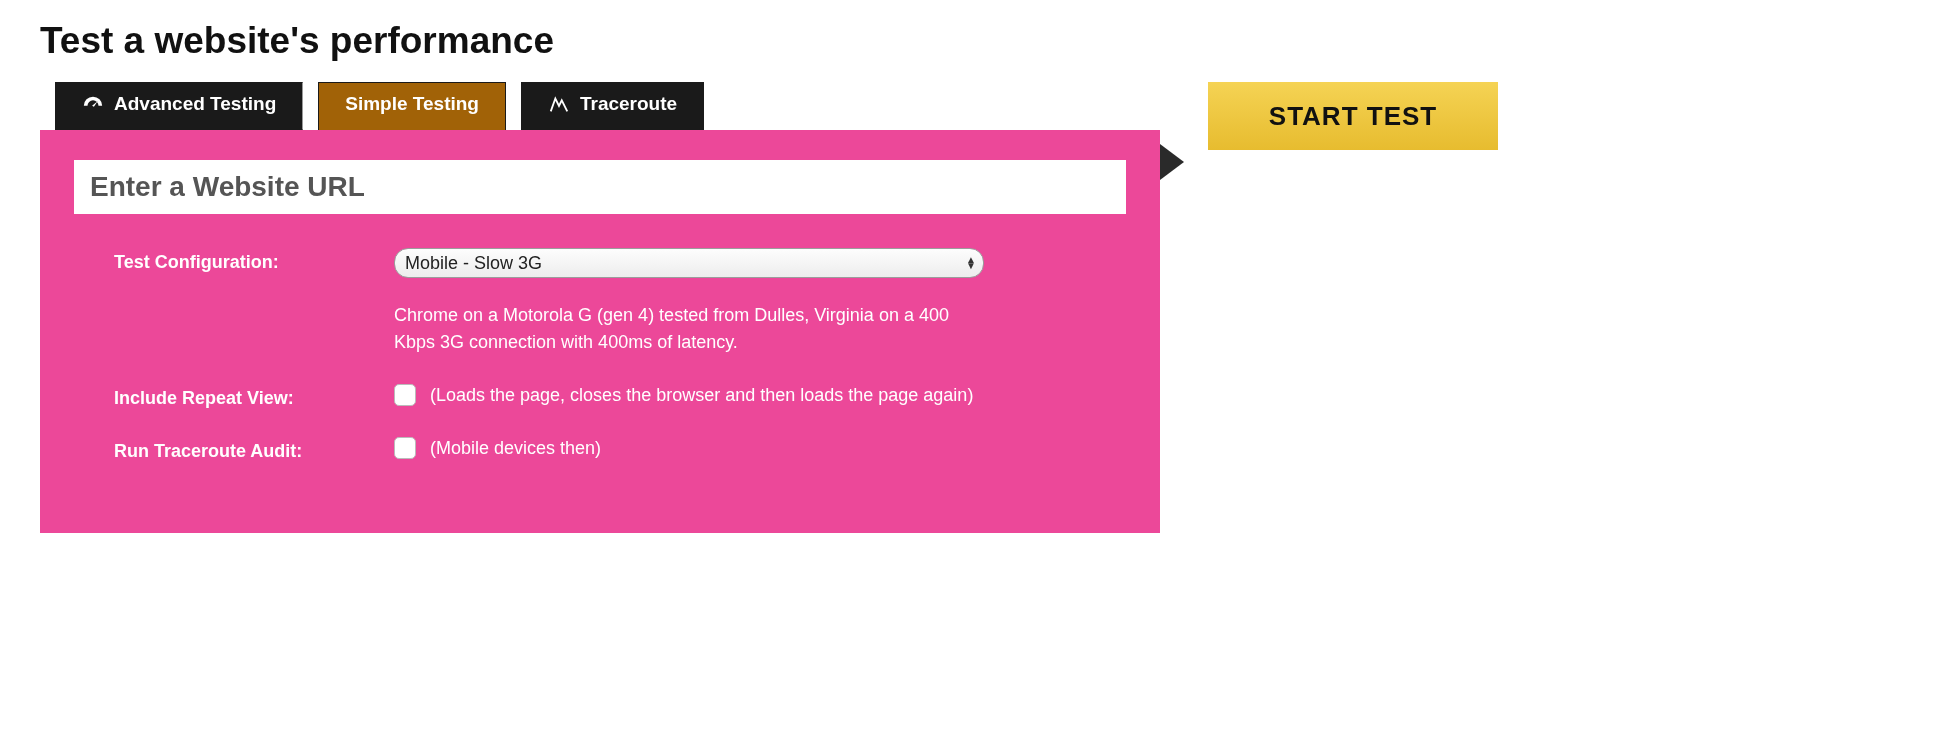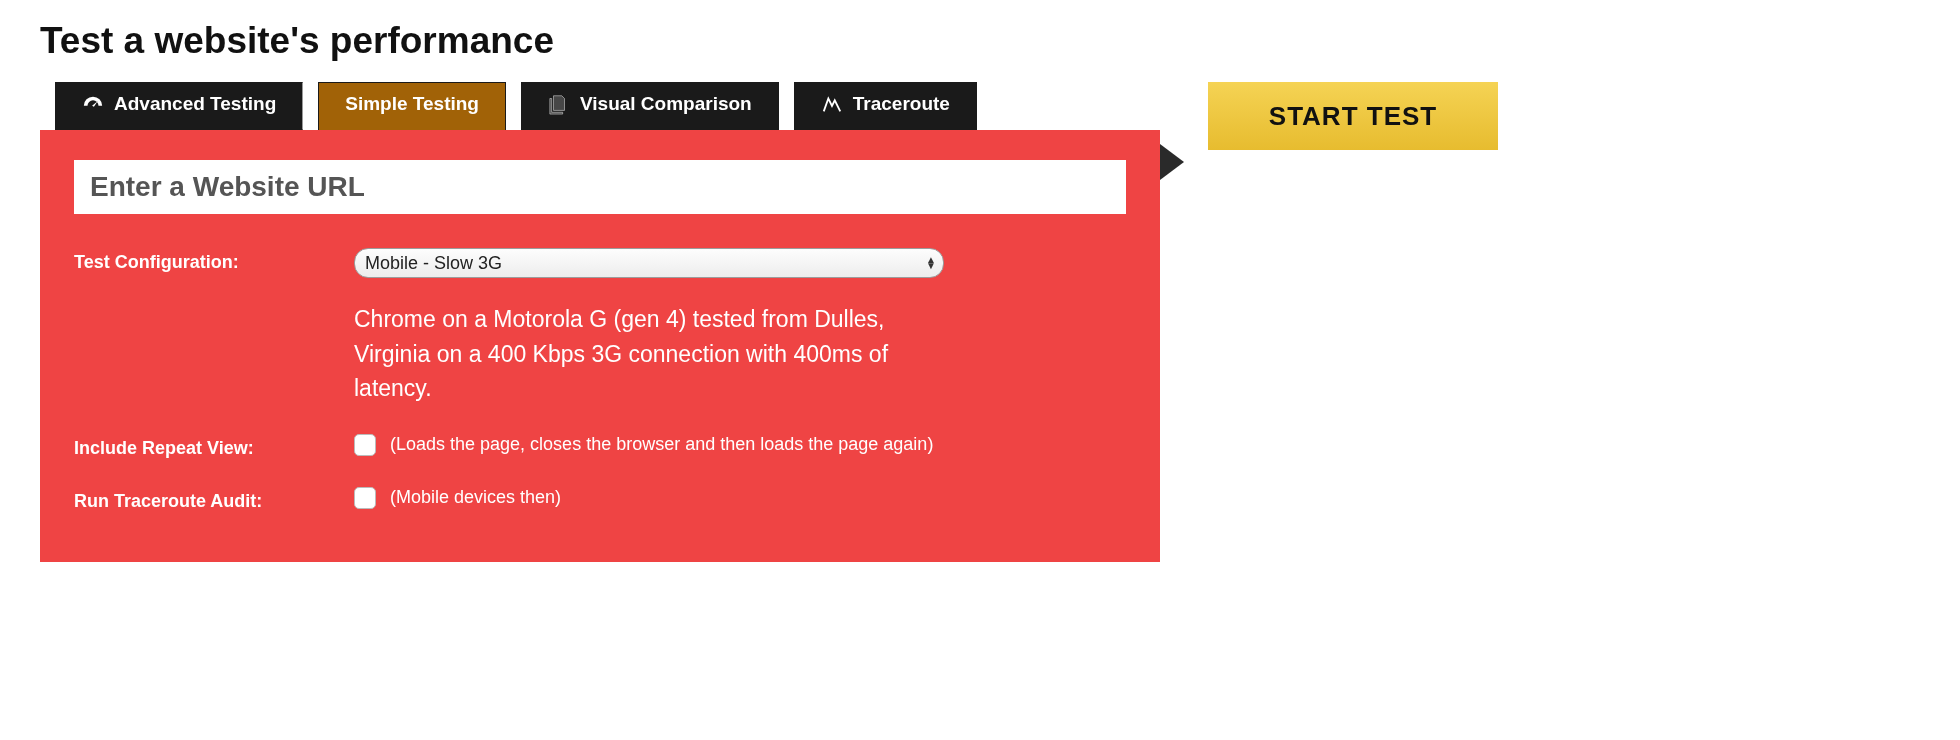--- a/index.html
+++ b/index.html
@@ -51,22 +51,22 @@
       background: #a16207;
       border-bottom: none;
     }
     .tab svg, .tab .icon-slot {
       width: 22px;
       height: 22px;
       fill: #fff;
       flex-shrink: 0;
     }
     .panel {
-      background: #ef4444;
-      padding: 30px 34px 50px 34px;
+      background: #ec4899;
+      padding: 30px 34px 71px 34px;
     }
     .url-input {
       width: 100%;
       height: 54px;
       font-size: 28px;
       font-weight: bold;
       color: #555;
       padding: 8px 16px;
       border: none;
       outline: none;
@@ -78,20 +78,21 @@
     }
     .config-grid {
       margin-top: 34px;
       display: grid;
       grid-template-columns: 270px 1fr;
       row-gap: 28px;
       column-gap: 10px;
       align-items: start;
       color: #fff;
       font-size: 18px;
+      margin-left: 40px;
     }
     .config-label {
       font-weight: bold;
       color: #fff;
       font-size: 18px;
       padding-top: 4px;
     }
     .select-wrap {
       position: relative;
       width: 590px;
@@ -115,21 +116,21 @@
       top: 50%;
       transform: translateY(-50%);
       pointer-events: none;
       display: flex;
       flex-direction: column;
       line-height: 6px;
       font-size: 10px;
       color: #333;
     }
     .config-desc {
-      font-size: 23px;
+      font-size: 18px;
       color: #fff;
       line-height: 1.5;
       max-width: 590px;
     }
     .checkbox-row {
       display: flex;
       align-items: center;
       gap: 14px;
     }
     .checkbox-box {
@@ -184,28 +185,20 @@
       <div class="tab inactive-first">
         <span class="icon-slot">
           <svg viewBox="0 0 24 24">
               <path d="M12 4a10 10 0 0 0-10 10h4a6 6 0 1 1 12 0h4A10 10 0 0 0 12 4zm-1 10l6-5-4 6z"></path>
             </svg>
         </span>
         <span>Advanced Testing</span>
       </div>
       <div class="tab active">
         <span>Simple Testing</span>
-      </div>
-      <div class="tab">
-        <span class="icon-slot">
-          <svg viewBox="0 0 24 24">
-              <path d="M6 3h9l3 3v13H6zM4 6v15h12v2H2V6z" fill="#fff" stroke="#fff" stroke-width="0.5" fill-opacity="0.2"></path>
-            </svg>
-        </span>
-        <span>Visual Comparison</span>
       </div>
       <div class="tab">
         <span class="icon-slot">
           <svg viewBox="0 0 24 24">
               <path d="M3 20l5-14 4 8 3-6 6 12" fill="none" stroke="#fff" stroke-width="2"></path>
             </svg>
         </span>
         <span>Traceroute</span>
       </div>
     </div>

